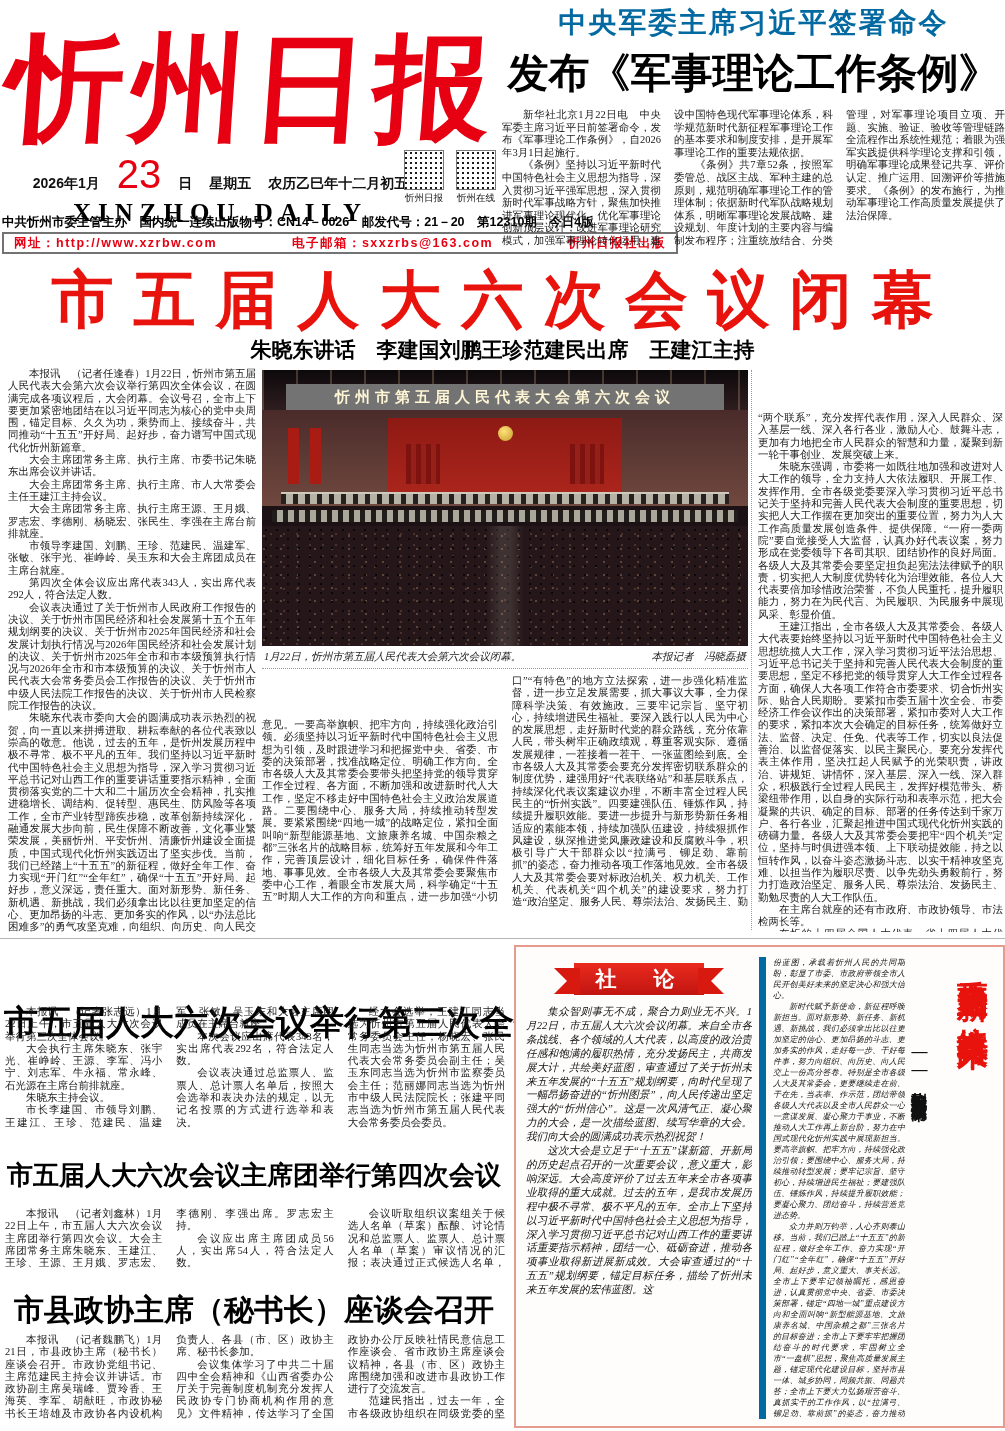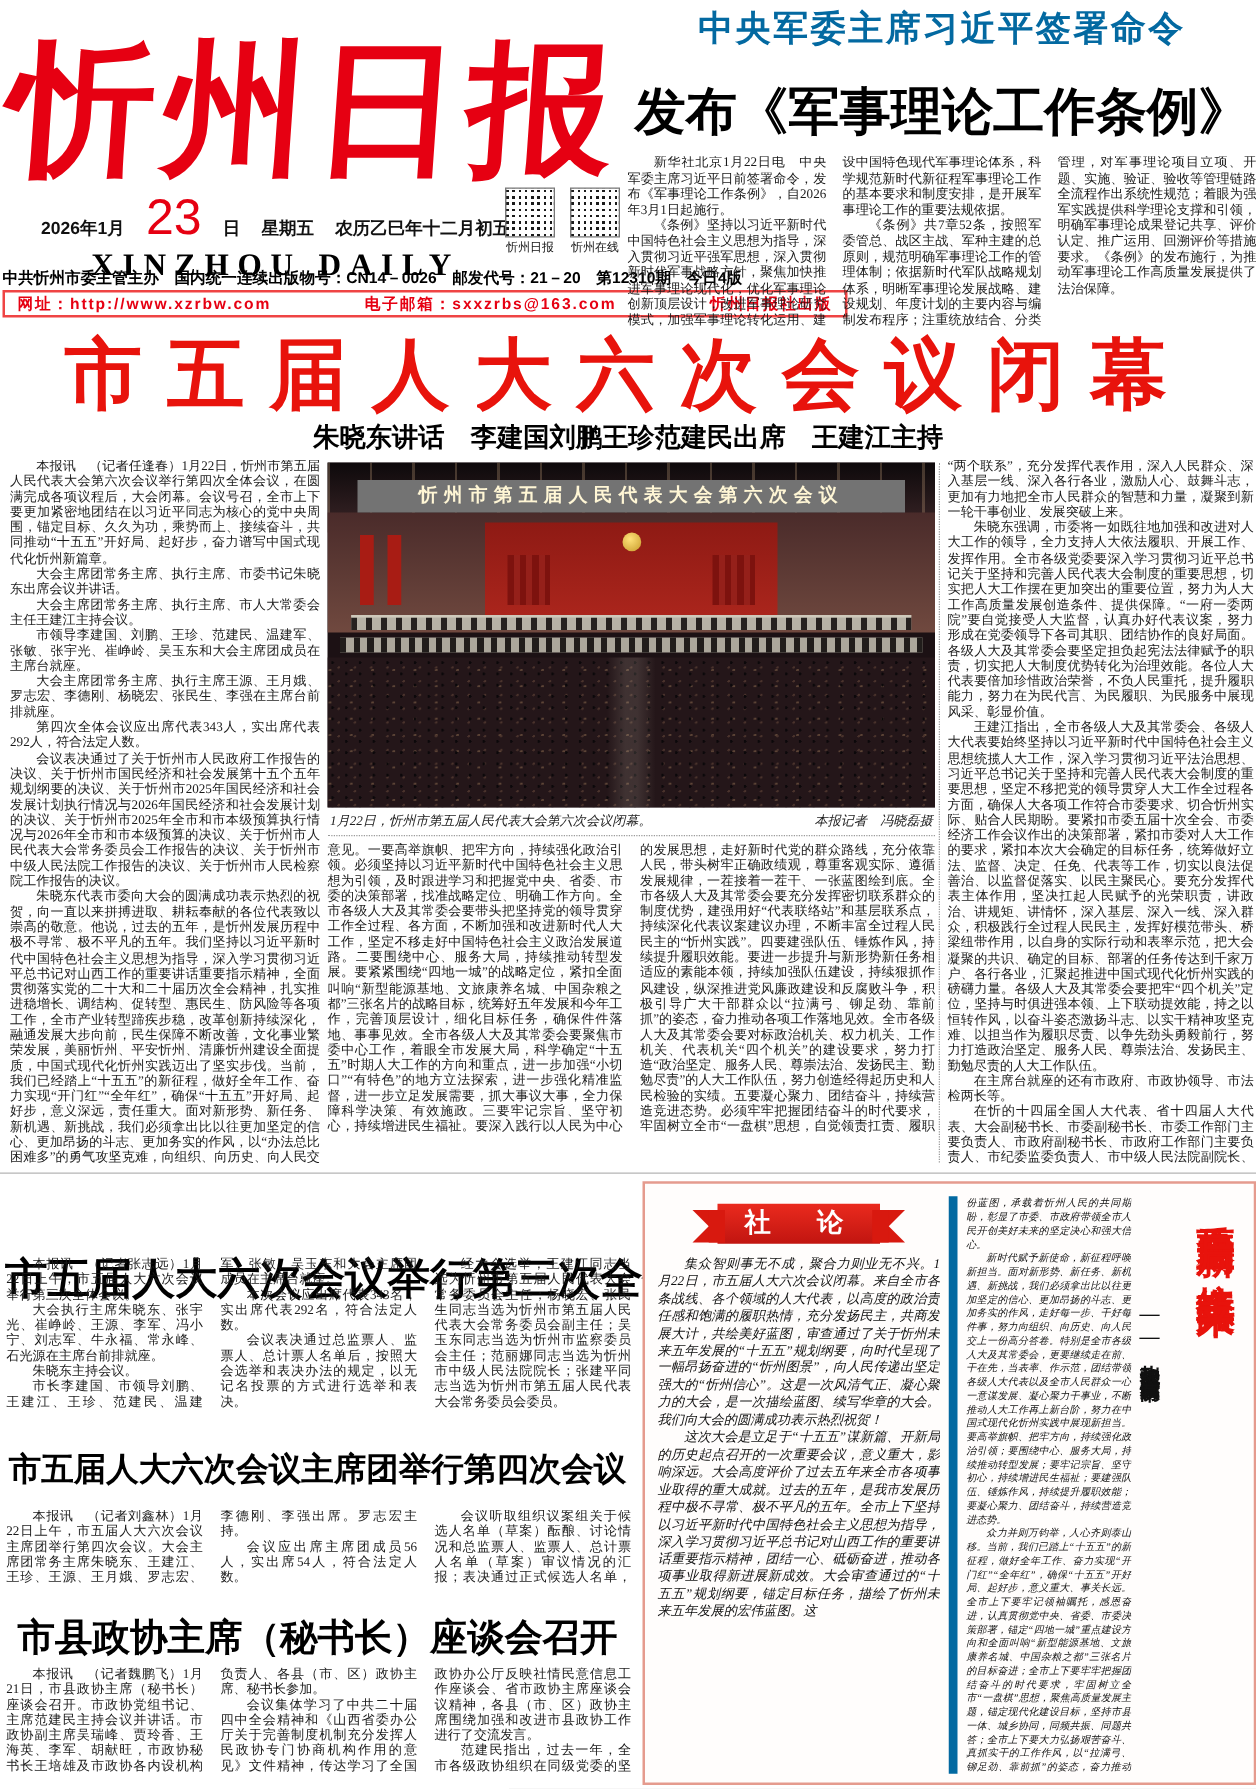--- a/index.html
+++ b/index.html
@@ -25,42 +25,42 @@
   #qr-block { position:absolute; left:404px; top:150px; width:96px; display:flex; gap:12px; }
   .qr { width:40px; }
   .qr-img { width:40px; height:40px; border:1px solid #777; background:
       repeating-linear-gradient(0deg,#1a1a1a 0 2px,#fff 2px 5px),
       repeating-linear-gradient(90deg,#1a1a1a 0 2px,#fff 2px 5px);
     background-blend-mode:lighten; }
   .qr-label { font-size:9.5px; text-align:center; margin-top:2px; font-family:"Liberation Sans", sans-serif; color:#111; white-space:nowrap; }
   #info-line { position:absolute; left:2px; top:214px; width:676px; font-size:12.5px;
     font-weight:bold; font-family:"Liberation Sans", sans-serif; color:#000; white-space:nowrap; }
   #contact-bar { position:absolute; left:2px; top:232px; width:676px; height:22px;
-    border:2px solid #ef4444; color:#e60012; display:flex; justify-content:space-between;
+    border:2px solid #737373; color:#e60012; display:flex; justify-content:space-between;
     align-items:center; padding:0 10px; font-size:12.5px; font-weight:bold;
     font-family:"Liberation Sans", sans-serif; letter-spacing:1.5px; white-space:nowrap; }
   
   #military { position:absolute; left:502px; top:4px; width:503px; height:246px; }
   .mil-kicker { text-align:center; font-family:Liberation Mono, monospace; font-weight:900;
     font-size:28px; letter-spacing:2px; color:#0369a1; white-space:nowrap; }
   .mil-headline { text-align:center; font-family:"Liberation Sans", sans-serif; font-weight:900;
-    font-size:41px; margin-top:20px; letter-spacing:0; color:#000; white-space:nowrap; }
+    font-size:41px; margin-top:4px; letter-spacing:0; color:#000; white-space:nowrap; }
   .mil-body { margin-top:8px; height:142px; overflow:hidden;
     column-count:3; column-gap:13px; column-fill:auto;
     font-size:10.5px; line-height:12.6px; text-align:justify; }
   .mil-body p, .body p { text-indent:2em; }
   
   #lead-headline { position:absolute; left:0; top:258px; width:1005px; text-align:center;
     font-family:"Liberation Sans", sans-serif; font-weight:900; font-size:62px;
     letter-spacing:20px; color:#e8130c; white-space:nowrap; }
   #lead-subhead { position:absolute; left:0; top:336px; width:1005px; text-align:center;
     font-family:"Liberation Sans", sans-serif; font-weight:900; font-size:21px; color:#000; white-space:nowrap; }
   
   .body { font-size:10.5px; line-height:12.3px; text-align:justify; overflow:hidden; }
-  .cont p:first-child { text-indent:0; }
+  .cont p:first-child { text-indent:0;margin-top:44px; }
   #lead-left  { position:absolute; left:8px;  top:368px; width:248px; height:564px; }
   #lead-right { position:absolute; left:758px; top:368px; width:245px; height:564px; }
   #vdiv { position:absolute; left:751px; top:370px; height:560px; border-left:1px dotted #9a9a9a; }
   #photo-wrap { position:absolute; left:262px; top:370px; width:486px; }
   #photo { position:relative; width:486px; height:276px; background:#1c1114; overflow:hidden; }
   .ph-ceiling { position:absolute; left:0; right:0; top:0; height:56px;
     background:linear-gradient(#0d090b,#3c2628);
   }
   .ph-ceiling:after { content:""; position:absolute; inset:0;
     background:repeating-linear-gradient(90deg, rgba(255,210,160,.22) 0 2px, transparent 2px 34px); }
@@ -184,22 +184,22 @@
       </div>
   </div>
 
   <div id="lead-headline">市五届人大六次会议闭幕</div>
   <div id="lead-subhead">朱晓东讲话　李建国刘鹏王珍范建民出席　王建江主持</div>
 
   <div id="lead-left" class="body">
       <p>本报讯　（记者任逢春）1月22日，忻州市第五届人民代表大会第六次会议举行第四次全体会议，在圆满完成各项议程后，大会闭幕。会议号召，全市上下要更加紧密地团结在以习近平同志为核心的党中央周围，锚定目标、久久为功，乘势而上、接续奋斗，共同推动“十五五”开好局、起好步，奋力谱写中国式现代化忻州新篇章。</p>
       <p>大会主席团常务主席、执行主席、市委书记朱晓东出席会议并讲话。</p>
       <p>大会主席团常务主席、执行主席、市人大常委会主任王建江主持会议。</p>
+      <p>大会主席团常务主席、执行主席王源、王月娥、罗志宏、李德刚、杨晓宏、张民生、李强在主席台前排就座。</p>
       <p>市领导李建国、刘鹏、王珍、范建民、温建军、张敏、张宇光、崔峥岭、吴玉东和大会主席团成员在主席台就座。</p>
-      <p>大会主席团常务主席、执行主席王源、王月娥、罗志宏、李德刚、杨晓宏、张民生、李强在主席台前排就座。</p>
       <p>第四次全体会议应出席代表343人，实出席代表292人，符合法定人数。</p>
       <p>会议表决通过了关于忻州市人民政府工作报告的决议、关于忻州市国民经济和社会发展第十五个五年规划纲要的决议、关于忻州市2025年国民经济和社会发展计划执行情况与2026年国民经济和社会发展计划的决议、关于忻州市2025年全市和市本级预算执行情况与2026年全市和市本级预算的决议、关于忻州市人民代表大会常务委员会工作报告的决议、关于忻州市中级人民法院工作报告的决议、关于忻州市人民检察院工作报告的决议。</p>
       <p>朱晓东代表市委向大会的圆满成功表示热烈的祝贺，向一直以来拼搏进取、耕耘奉献的各位代表致以崇高的敬意。他说，过去的五年，是忻州发展历程中极不寻常、极不平凡的五年。我们坚持以习近平新时代中国特色社会主义思想为指导，深入学习贯彻习近平总书记对山西工作的重要讲话重要指示精神，全面贯彻落实党的二十大和二十届历次全会精神，扎实推进稳增长、调结构、促转型、惠民生、防风险等各项工作，全市产业转型蹄疾步稳，改革创新持续深化，融通发展大步向前，民生保障不断改善，文化事业繁荣发展，美丽忻州、平安忻州、清廉忻州建设全面提质，中国式现代化忻州实践迈出了坚实步伐。当前，我们已经踏上“十五五”的新征程，做好全年工作、奋力实现“开门红”“全年红”，确保“十五五”开好局、起好步，意义深远，责任重大。面对新形势、新任务、新机遇、新挑战，我们必须拿出比以往更加坚定的信心、更加昂扬的斗志、更加务实的作风，以“办法总比困难多”的勇气攻坚克难，向组织、向历史、向人民交上一份合格答卷。全市各级人大及其常委会，要继续走在前、干在先，当表率、作示范，团结带领各级人大代表一心一意谋发展、凝心聚力干事业，不断推动人大工作再上新台阶，努力在中国式现代化忻州实践中展现新担当。</p>
     </div>
 
   <div id="photo-wrap">
     <div id="photo">
       <div class="ph-ceiling"></div>
       <div class="ph-banner">忻州市第五届人民代表大会第六次会议</div>
       <div class="ph-wall"></div>

